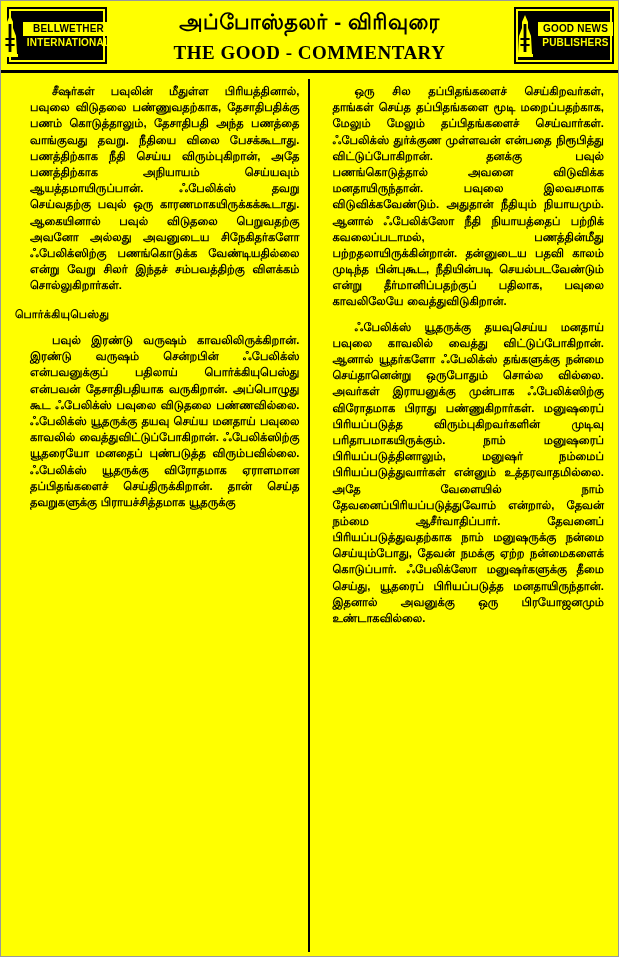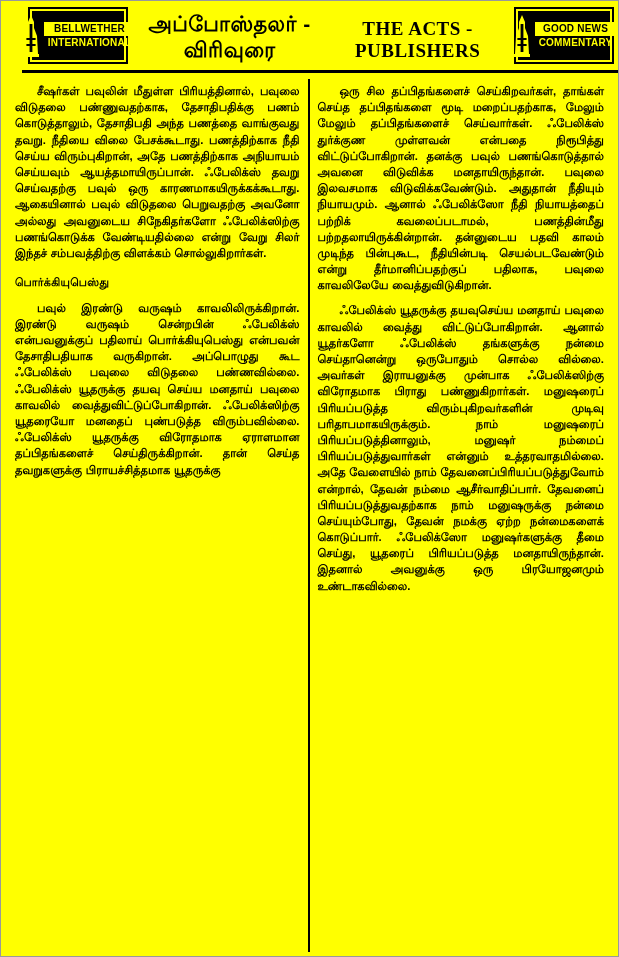--- a/index.html
+++ b/index.html
@@ -21,21 +21,20 @@
   }
 
   
   .header {
     position: relative;
     height: 72px;
     box-sizing: border-box;
     border-bottom: 3px solid #000000;
     display: flex;
     align-items: stretch;
-    margin-left: 21px;
   }
   .logo-box {
     width: 100px;
     margin: 6px 4px 6px 6px;
     background: #000000;
     color: #ffff00;
     display: flex;
     align-items: center;
     justify-content: center;
     flex-direction: column;
@@ -67,21 +66,21 @@
     line-height: 1.15;
     text-align: center;
     letter-spacing: 0.2px;
   }
   .logo-text .l1 { display: block; background: #ffff00; color: #000000; padding: 1px 0; }
   .logo-text .l2 { display: block; padding: 1px 4px; }
 
   .title-block {
     flex: 1 1 auto;
     display: flex;
-    flex-direction: row;
+    flex-direction: column;
     align-items: center;
     justify-content: center;
     padding-top: 2px;
   }
   .title-tamil {
     font-size: 21px;
     font-weight: bold;
     color: #000000;
     letter-spacing: 0.5px;
     text-align: center;
@@ -110,21 +109,21 @@
     box-sizing: border-box;
     padding: 4px 8px 0 8px;
     font-size: 11.4px;
     line-height: 1.42;
     color: #000000;
     text-align: justify;
   }
   .col-left { border-right: 2px solid #000000; }
 
   p.para {
-    margin: 0 0 9px 0;
+    margin: 0 0 9px 15px;
     text-align: justify;
     text-justify: inter-word;
     font-weight: bold;
     word-spacing: 0.5px;
   }
   p.para.indent { text-indent: 22px; }
   p.para.noindent { text-indent: 0; }
 
   h2.section-head {
     font-size: 11px;
@@ -153,37 +152,37 @@
         </span>
         <span class="logo-text">
           <span class="l1">BELLWETHER</span>
           <span class="l2">INTERNATIONAL</span>
         </span>
       </div>
     </div>
 
     <div class="title-block">
       <div class="title-tamil">அப்போஸ்தலர் - விரிவுரை</div>
-      <div class="title-en">THE ACTS - PUBLISHERS</div>
+      <div class="title-en">THE GOOD - COMMENTARY</div>
     </div>
 
     <div class="logo-box">
       <div class="logo-inner">
         <span class="logo-emblem">
           <svg width="20" height="44" viewBox="0 0 20 44">
             <polygon points="10,1 13,8 13,14 16,22 17,40 3,40 4,22 7,14 7,8" fill="#ffff00"></polygon>
             <rect x="2" y="40" width="16" height="3" fill="#ffff00"></rect>
             <rect x="8.6" y="10" width="2.8" height="28" fill="#000000"></rect>
             <rect x="5.4" y="24" width="9.2" height="2" fill="#000000"></rect>
             <rect x="5.4" y="30" width="9.2" height="2" fill="#000000"></rect>
           </svg>
         </span>
         <span class="logo-text">
           <span class="l1">GOOD NEWS</span>
-          <span class="l2">COMMENTARY</span>
+          <span class="l2">PUBLISHERS</span>
         </span>
       </div>
     </div>
 
   </div>
 
   <div class="content">
 
     <div class="column col-left">
       <p class="para indent">சீஷர்கள் பவுலின் மீதுள்ள பிரியத்தினால், பவுலை விடுதலை பண்ணுவதற்காக, தேசாதிபதிக்கு பணம் கொடுத்தாலும், தேசாதிபதி அந்த பணத்தை வாங்குவது தவறு. நீதியை விலை பேசக்கூடாது. பணத்திற்காக நீதி செய்ய விரும்புகிறான், அதே பணத்திற்காக அநியாயம் செய்யவும் ஆயத்தமாயிருப்பான். ஃபேலிக்ஸ் தவறு செய்வதற்கு பவுல் ஒரு காரணமாகயிருக்கக்கூடாது. ஆகையினால் பவுல் விடுதலை பெறுவதற்கு அவனோ அல்லது அவனுடைய சிநேகிதர்களோ ஃபேலிக்ஸிற்கு பணங்கொடுக்க வேண்டியதில்லை என்று வேறு சிலர் இந்தச் சம்பவத்திற்கு விளக்கம் சொல்லுகிறார்கள்.</p>

